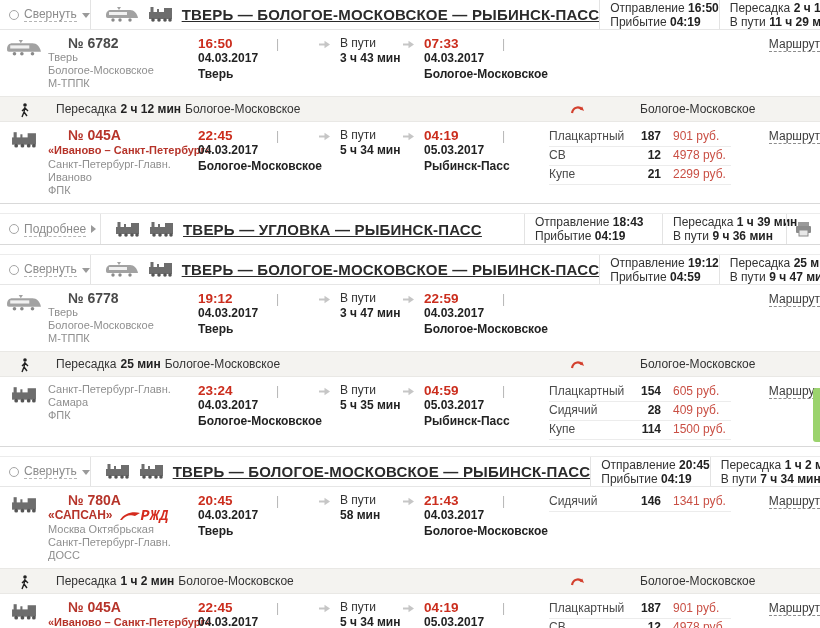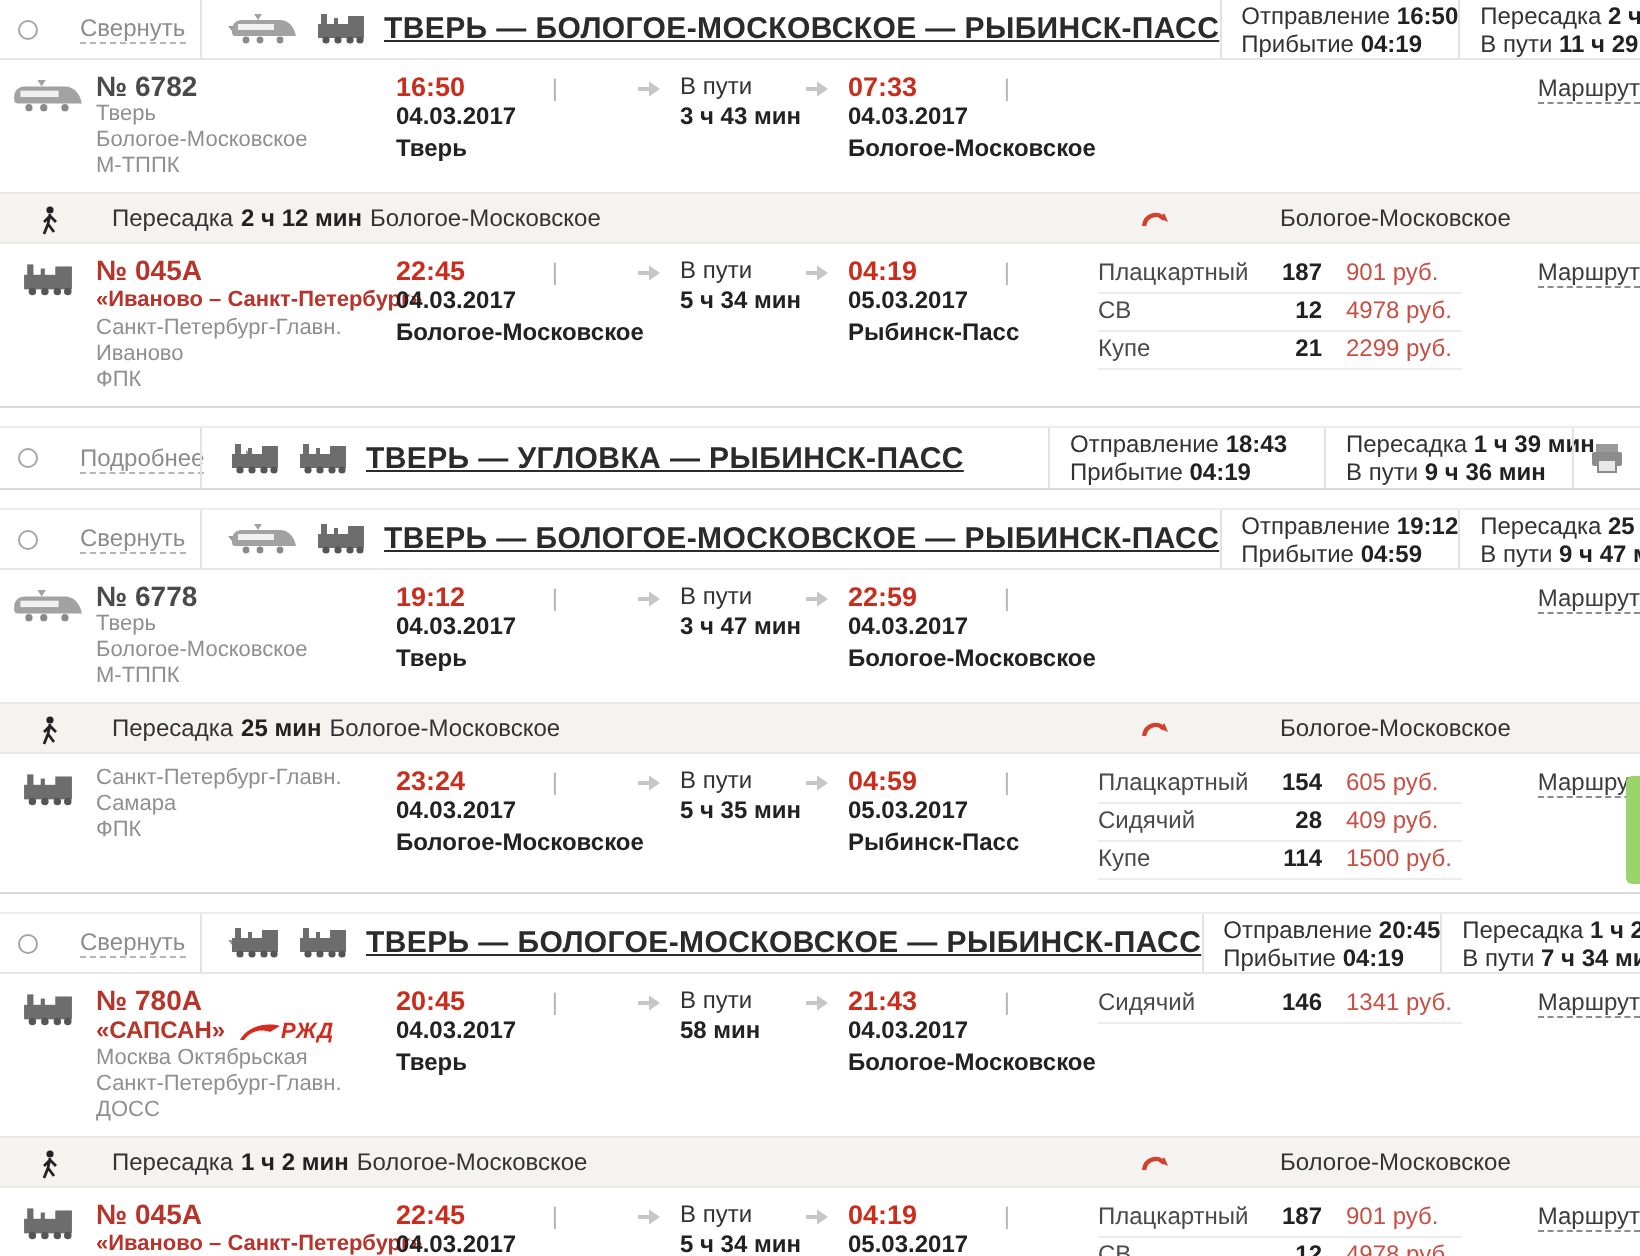--- a/index.html
+++ b/index.html
@@ -6,38 +6,38 @@
   html,body { background:#fff; }
   body { font-family:"Liberation Sans", sans-serif; font-size:12px; color:#333; }
   #app { position:relative; width:820px; height:628px; overflow:hidden; background:#fff; }
 
   
   .block { border-bottom:1px solid #d9d9d9; margin-bottom:9px; }
   .block + .block { border-top:1px solid #ececec; }
 
   
   .route-header { display:flex; align-items:stretch; height:30px; border-bottom:1px solid #e6e6e6; }
-  .toggle { width:100px; display:flex; align-items:center; gap:21px; padding-left:9px; cursor:pointer; }
+  .toggle { width:100px; display:flex; align-items:center; gap:5px; padding-left:9px; cursor:pointer; }
   .circ { width:10px; height:10px; border:1px solid #a5a5a5; border-radius:50%; flex:none; }
   .tlabel { color:#8c8c8c; border-bottom:1px dashed #b5b5b5; font-size:12px; white-space:nowrap; }
   .caret-down { width:0; height:0; border-left:4px solid transparent; border-right:4px solid transparent; border-top:5px solid #9a9a9a; margin-top:2px; }
   .caret-right { width:0; height:0; border-top:4px solid transparent; border-bottom:4px solid transparent; border-left:5px solid #9a9a9a; }
   .htitle-area { flex:1; display:flex; align-items:center; gap:9px; padding-left:14px; border-left:1px solid #e3e3e3; }
   .h-title { font-size:15px; font-weight:bold; color:#2b2b2b; letter-spacing:.2px; white-space:nowrap;text-decoration:underline; }
   .h-col { display:flex; flex-direction:column; justify-content:center; border-left:1px solid #e3e3e3; padding:1px 0 1px 10px; font-size:12px; line-height:14px; white-space:nowrap; }
   .h-col.c1 { width:138px; }
   .h-col.c2 { width:124px; }
   .h-col b { color:#222; }
   .h-print { width:34px; border-left:1px solid #e3e3e3; display:flex; align-items:center; justify-content:center; cursor:pointer; }
 
   
   .seg { display:flex; padding:6px 0 6px; position:relative; }
   .icon-col { width:48px; flex:none; display:flex; justify-content:center; padding-top:4px; }
   .info-col { width:150px; flex:none; }
-  .train-num { font-size:14px; line-height:15px; font-weight:bold; color:#4a4a4a; white-space:nowrap; }
+  .train-num { font-size:14px; line-height:15px; font-weight:bold; color:#4a4a4a; white-space:nowrap;margin-left:20px; }
   .train-num.red, .train-name { color:#b6342a; }
   .train-name { font-size:11px; line-height:15px; font-weight:bold; white-space:nowrap; }
   .sub { font-size:11px; line-height:13px; color:#8f8f8f; white-space:nowrap; }
   .dep-col { width:120px; flex:none; } .arr-col { width:125px; flex:none; }
   .time { font-size:13.5px; font-weight:bold; color:#cb2d1d; }
   .date { font-size:12px; font-weight:bold; color:#222;margin-left:40px; }
   .date::before { content:"| "; color:#b5b5b5; font-weight:normal; }
   .station { font-size:12px; font-weight:bold; color:#222; line-height:15px; margin-top:2px; white-space:nowrap; }
   .arrow-col { width:22px; flex:none; padding-top:4px; }
   .dur-col { width:62px; flex:none; font-size:12px; line-height:15px; }
@@ -54,21 +54,21 @@
   
   .transfer-row { position:relative; display:flex; align-items:center; height:26px; background:#f4f3f0; border-top:1px solid #e9e8e5; border-bottom:1px solid #e9e8e5; font-size:12px; }
   .tr-lbl { margin-left:8px; }
   .tr-dur { margin-left:4px; color:#222; }
   .tr-station { margin-left:4px; }
   .tr-arrow { position:absolute; left:570px; top:6px; }
   .tr-point { position:absolute; left:640px; }
 
   
   .rzd { display:inline-flex; align-items:center; margin-left:6px; position:relative; top:1px; }
-  .rzd i { font-style:italic; font-weight:bold; font-size:11px; color:#d52b1e; letter-spacing:.5px; }
+  .rzd i { font-style:italic; font-weight:bold; font-size:15px; color:#d52b1e; letter-spacing:.5px;font-family:Liberation Mono, monospace; }
 
   
   .green-tab { position:absolute; right:0; top:388px; width:7px; height:54px; background:#9bd36d; border-radius:3px 0 0 3px; cursor:pointer; }
 
   svg { display:block; }
 </style>
 </head>
 <body>
 
 <div id="app">

